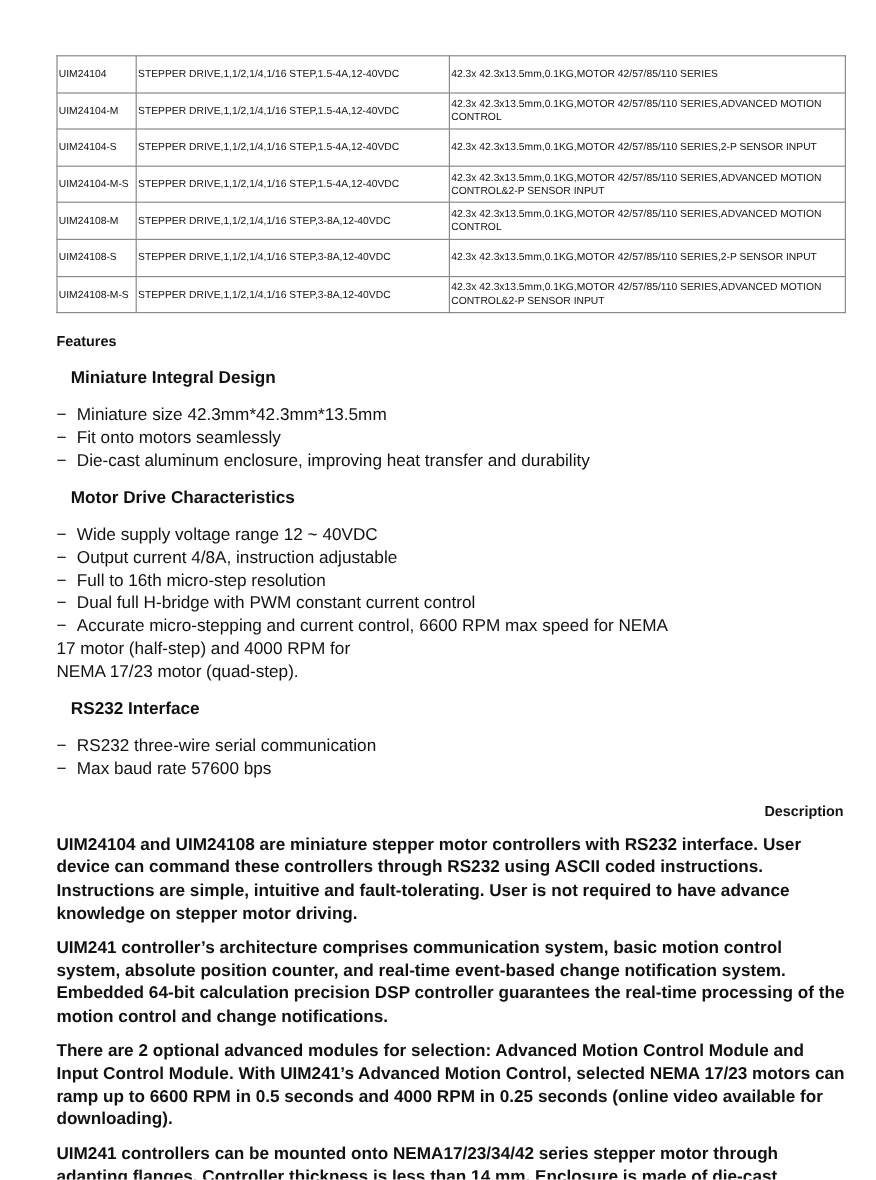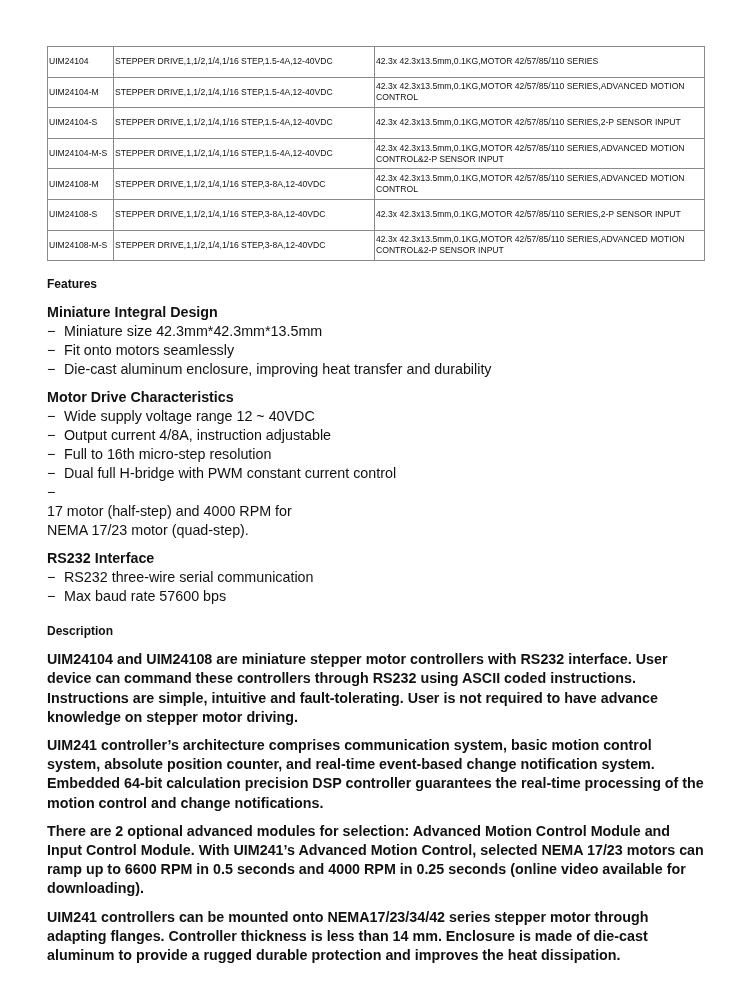--- a/index.html
+++ b/index.html
@@ -14,27 +14,27 @@
   }
   table.spec td {
     border: 1px solid #8a8a8a; padding: 0 1px; vertical-align: middle;
     height: 29.6px; line-height: 11px; overflow: hidden;
   }
   table.spec col.c1 { width: 66px; }
   table.spec col.c2 { width: 261px; }
   table.spec col.c3 { width: 330px; }
   .content { margin-top: 14px; font-size: 14.3px; line-height: 19px; }
   h2 { font-size: 12px; font-weight: bold; margin: 0; line-height: 19px; }
-  h3 { font-size: 14.3px; font-weight: bold; margin: 0; line-height: 19px; }
+  h3 { font-size: 14.3px; font-weight: bold; margin: 12px; line-height: 19px; }
   .sec-features { margin-bottom: 9px; }
   .group { margin-bottom: 9px; }
   .bullet { display: flex; }
   .bullet .dash { width: 17px; flex: none; }
   .wrapcont { }
-  .desc-title { margin-top: 16px; margin-bottom: 9px; }
+  .desc-title { margin-top: 16px; margin-bottom: 9px; text-align: right; }
   p.para { margin: 0 0 9px 0; line-height: 19.2px; width: 660px; font-weight: bold; }
 </style>
 </head>
 <body>
 
 <div class="page">
 
   <table class="spec">
     <colgroup>
         <col class="c1">
@@ -112,20 +112,21 @@
       <div class="bullet">
           <span class="dash">−</span>
           <span>Full to 16th micro-step resolution</span>
         </div>
       <div class="bullet">
           <span class="dash">−</span>
           <span>Dual full H-bridge with PWM constant current control</span>
         </div>
       <div class="bullet">
           <span class="dash">−</span>
+          <span>Accurate micro-stepping and current control, 6600 RPM max speed for NEMA</span>
         </div>
       <div class="wrapcont">17 motor (half-step) and 4000 RPM for</div>
       <div class="wrapcont">NEMA 17/23 motor (quad-step).</div>
     </div>
 
     <div class="group">
       <h3>RS232 Interface</h3>
       <div class="bullet">
           <span class="dash">−</span>
           <span>RS232 three-wire serial communication</span>

